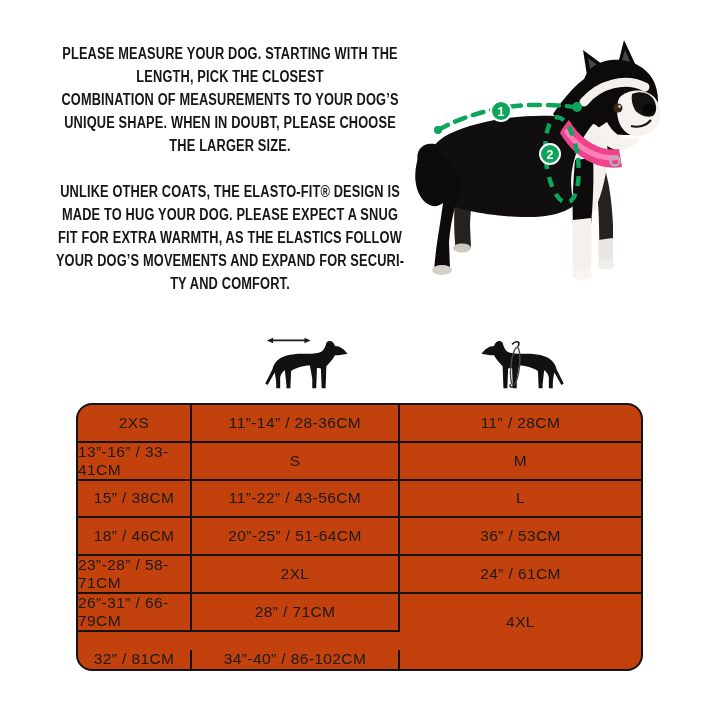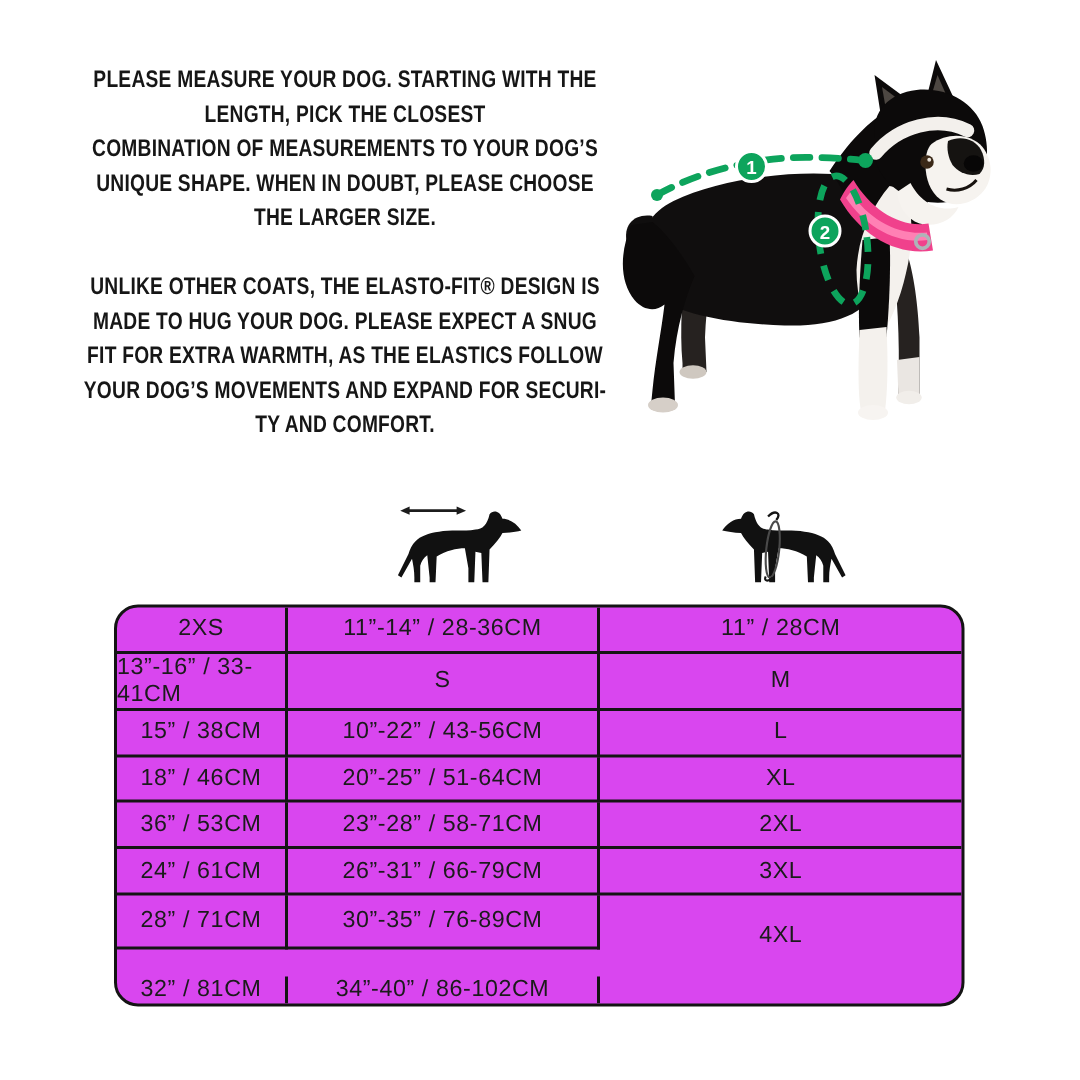--- a/index.html
+++ b/index.html
@@ -25,21 +25,21 @@
   
   .measure-icon{position:absolute;top:330px;width:94px;height:60px;}
   #icon-length{left:259px;}
   #icon-girth{left:476px;}
 
   
   .size-table{
     position:absolute;left:76px;top:403px;width:567px;height:268px;
     border:2.5px solid #141414;border-radius:16px;overflow:hidden;
     display:grid;grid-template-columns:114px 208px 1fr;
-    grid-auto-rows:1fr;background:#d946ef;box-sizing:border-box;
+    grid-auto-rows:1fr;background:#c2410c;box-sizing:border-box;
   }
   .cell{
     display:flex;align-items:center;justify-content:center;
     border-right:2px solid #141414;border-bottom:2px solid #141414;
     font-size:15.5px;letter-spacing:.4px;color:#1b1b1b;
   }
   .cell:nth-child(3n){border-right:none;}
   .cell:nth-last-child(-n+3){border-bottom:none;margin-top:18px;}
 </style>
 </head>
@@ -152,36 +152,33 @@
   <div class="cell">2XS</div>
   <div class="cell">11”-14” / 28-36CM</div>
 
   <div class="cell">11” / 28CM</div>
   <div class="cell">13”-16” / 33-41CM</div>
 
   <div class="cell">S</div>
 
   <div class="cell">M</div>
   <div class="cell">15” / 38CM</div>
-  <div class="cell">10”-22” / 43-56CM</div>
+  <div class="cell">11”-22” / 43-56CM</div>
 
   <div class="cell">L</div>
   <div class="cell">18” / 46CM</div>
   <div class="cell">20”-25” / 51-64CM</div>
 
-  <div class="cell">XL</div>
   <div class="cell">36” / 53CM</div>
   <div class="cell">23”-28” / 58-71CM</div>
 
   <div class="cell">2XL</div>
   <div class="cell">24” / 61CM</div>
   <div class="cell">26”-31” / 66-79CM</div>
 
-  <div class="cell">3XL</div>
   <div class="cell">28” / 71CM</div>
-  <div class="cell">30”-35” / 76-89CM</div>
 
   <div class="cell">4XL</div>
   <div class="cell">32” / 81CM</div>
   <div class="cell">34”-40” / 86-102CM</div>
 </div>
 
 </div>
 
 </body></html>

